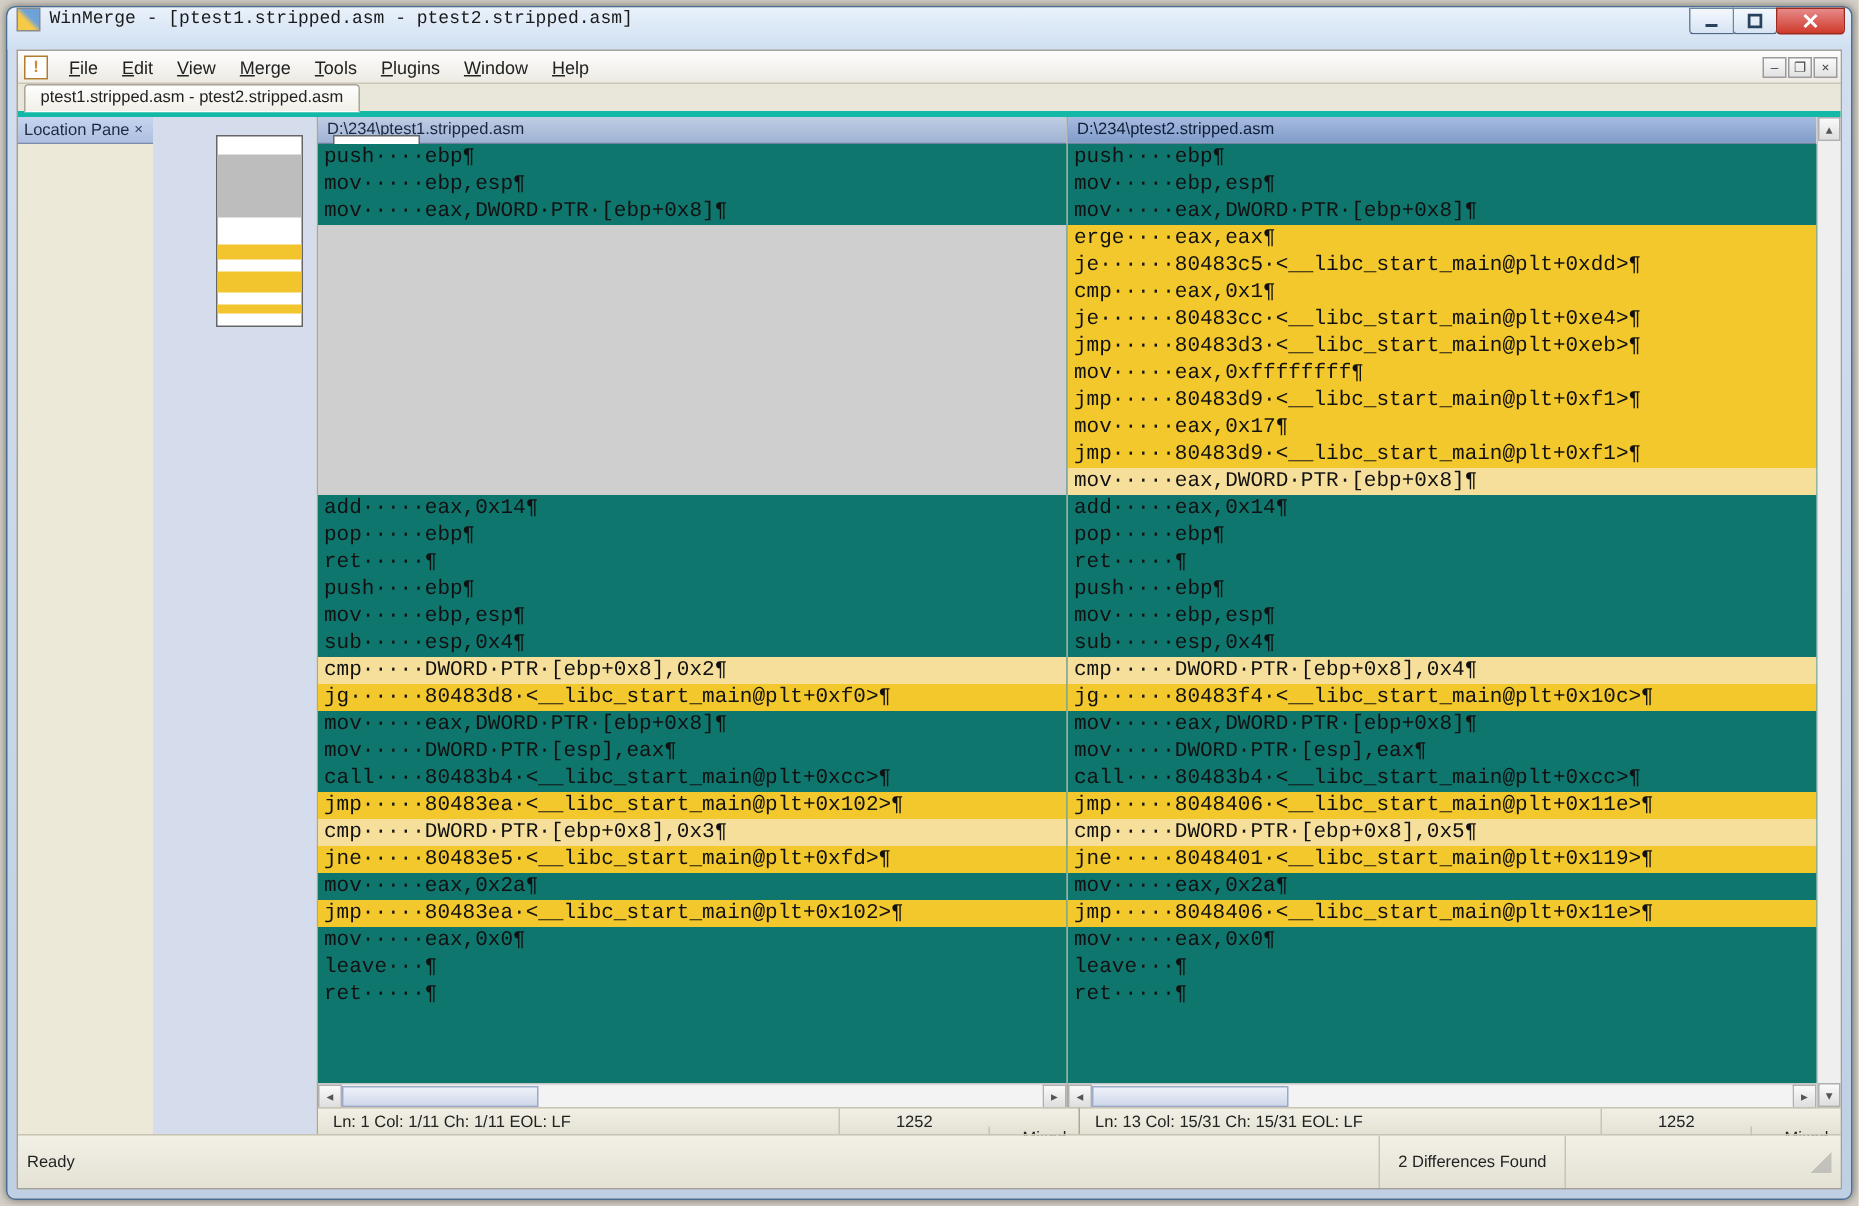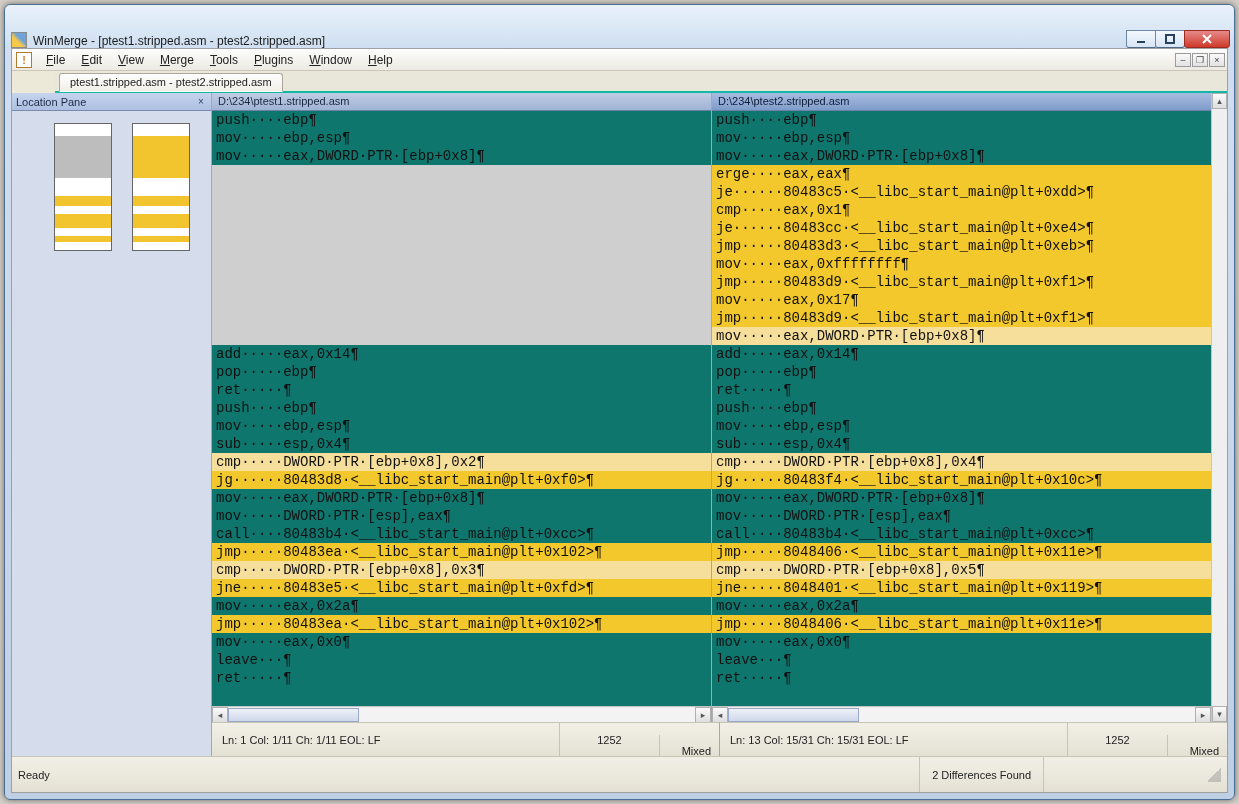--- a/index.html
+++ b/index.html
@@ -16,25 +16,25 @@
 
 .window-outer {
   position: absolute; inset: 4px;
   border: 1px solid #4b6f93;
   border-radius: 6px;
   background: linear-gradient(#d3dff0, #bfd0e4);
   box-shadow: 0 0 6px rgba(0,0,0,0.5);
   display: flex; flex-direction: column;
 }
 .titlebar {
-  height: 43px;
-  display: flex; align-items: flex-end;
+  height: 28px;
+  display: flex; align-items: flex-start;
   padding: 0 4px 0 6px;
   background: linear-gradient(#e9f1fb, #cfdff1);
-  border-top-left-radius: 6px; border-top-right-radius: 6px;
+  border-top-left-radius: 6px; border-top-right-radius: 6px; font-family: Liberation Mono, monospace;
 }
 .titlebar .app-icon {
   width: 16px; height: 16px;
   background: linear-gradient(45deg,#f7c948 40%, #6ea2d8 60%);
   border: 1px solid #8a8a8a;
   margin-right: 6px;
 }
 .titlebar .title { color:#1a1a1a; font-size:12px; flex:1; }
 .win-btns { display:flex; gap:0; margin-left:auto; }
 .win-btn {
@@ -93,44 +93,43 @@
   width:16px; height:14px;
   border:1px solid #9b9b9b;
   background:linear-gradient(#fafafa,#e2e2e2);
   font-size:9px; line-height:12px; text-align:center; color:#444;
 }
 
 
 .tabstrip {
   height: 22px;
   background:#e9e6da;
-  border-bottom:2px solid #14b8a6;
+  border-bottom:4px solid #14b8a6;
   display:flex; align-items:flex-end;
   padding-left:4px;
-  margin-left:43px;
 }
 .tabstrip .tab {
   background:linear-gradient(#fefefe,#f1efe6);
   border:1px solid #aca899;
   border-bottom:1px solid #fefefe;
   padding:2px 10px 3px 10px;
   font-size:11px; color:#222;
   border-radius:3px 3px 0 0;
   margin-bottom:-1px;
 }
 
 
 .main-row { flex:1; display:flex; min-height:0; }
 
 
 .loc-pane {
   width: 200px;
   background:#ece9d8;
   border-right:1px solid #aca899;
-  display:flex; flex-direction:column;
+  display:flex; flex-direction:row;
 }
 .loc-header {
   height:18px;
   background: linear-gradient(#c6d4ee,#aebfe0);
   border-bottom:1px solid #7a8bb1;
   font-size:11px; padding:2px 4px; display:flex; align-items:center;
   color:#1c2a44;
 }
 .loc-header .x {
   margin-left:auto; width:12px; height:12px;
@@ -216,21 +215,21 @@
   display:flex; flex-direction:column;
 }
 .vscroll .arrow {
   height:16px; background:linear-gradient(#fafafa,#dedede);
   border:1px solid #b0b0b0; font-size:9px; text-align:center; line-height:14px; color:#555;
 }
 .vscroll .track { flex:1; }
 
 
 .pane-status {
-  height:34px;
+  height:18px;
   background:linear-gradient(#f2f0e6,#e4e1d4);
   border-top:1px solid #c7c3b5;
   display:flex; align-items:center;
   font-size:11px; color:#222;
 }
 .pane-status .cell {
   padding:0 10px;
   border-left:1px solid #c7c3b5;
   height:100%; display:flex; align-items:center;
 }

